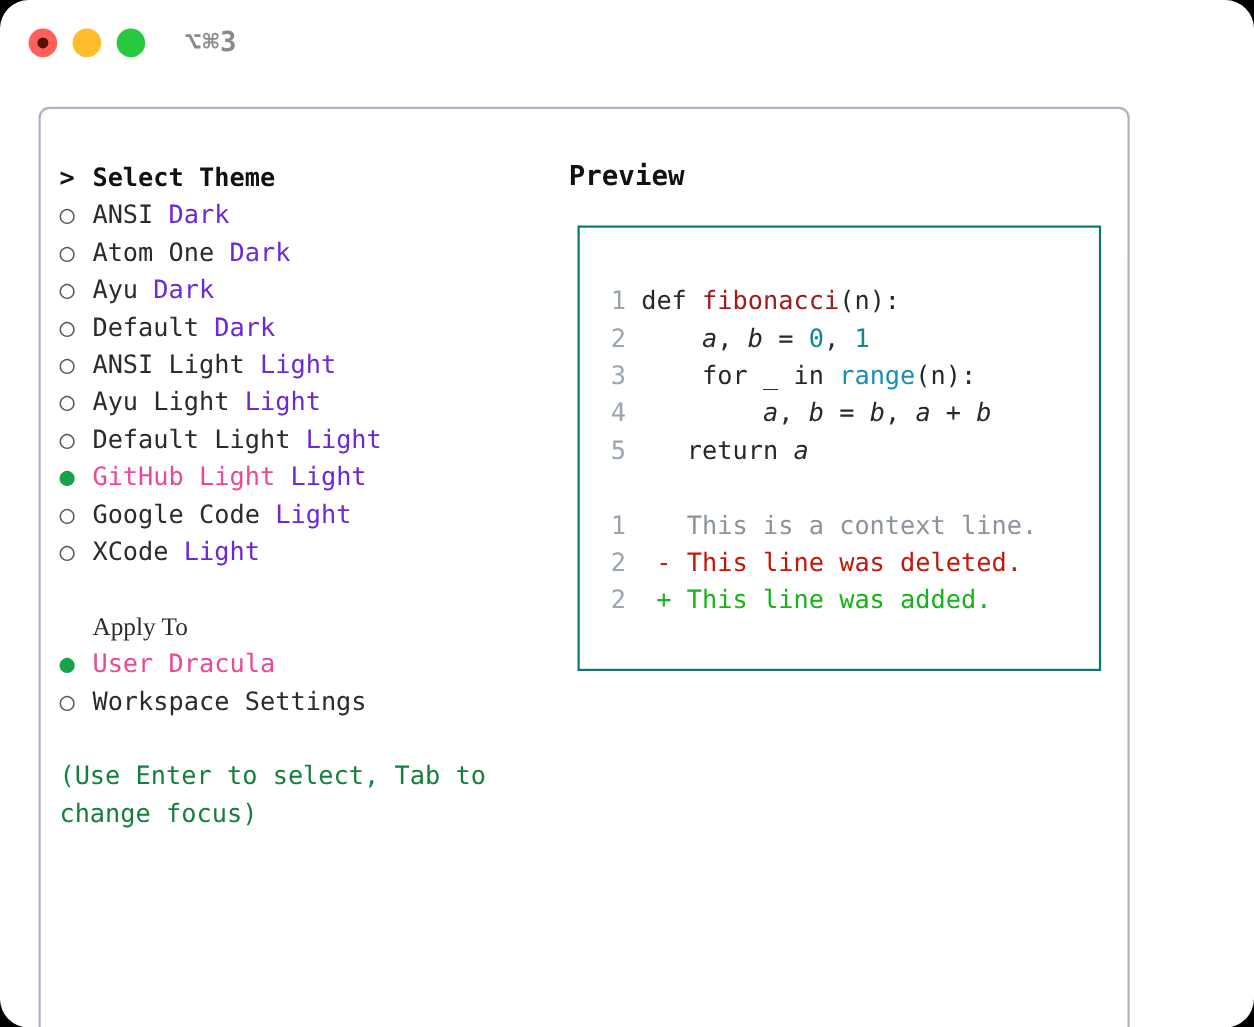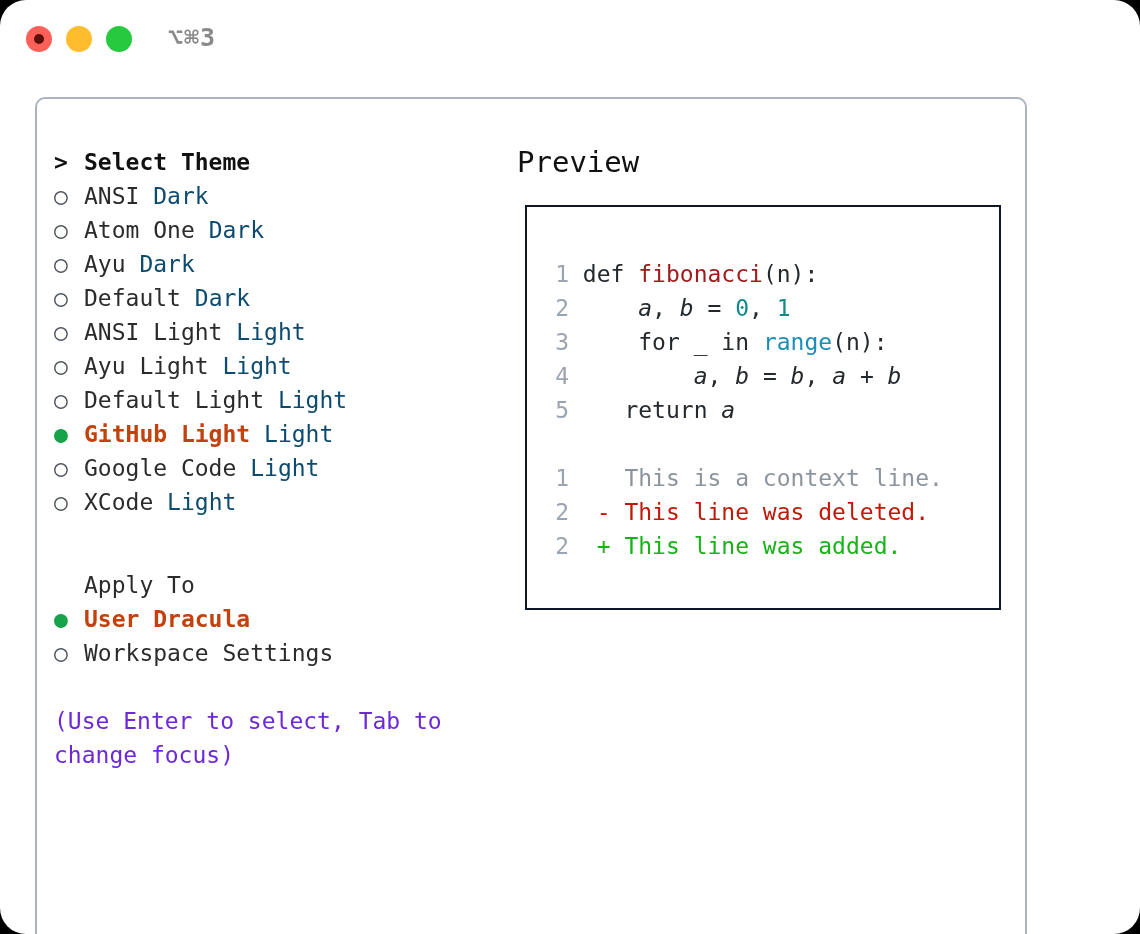--- a/index.html
+++ b/index.html
@@ -93,52 +93,52 @@
     width: 30px;
     text-align: left;
     white-space: pre;
   }
   .hdr {
     font-weight: bold;
     color: #111111;
   }
   .bullet-on  { color: #16a34a; }
   .bullet-off { color: #555a60; }
-  .label-sel  { color: #c2410c; font-weight: bold; }
+  .label-sel  { color: #ec4899; }
   .tag {
-    color: #0c4a6e;
-  }
-  #apply-header { margin-top: 49px; }
+    color: #6d28d9;
+  }
+  #apply-header { margin-top: 34px; font-family: Liberation Serif, serif; }
 
   #hint {
     margin-top: 34px;
     font-size: 23px;
     line-height: 34px;
-    color: #6d28d9;
+    color: #15803d;
     width: 420px;
     white-space: normal;
   }
 
   
   #preview-title {
     position: absolute;
     left: 480px;
     top: 46px;
-    font-size: 29px;
-    font-weight: normal;
+    font-size: 25px;
+    font-weight: bold;
     color: #111111;
     white-space: pre;
   }
   #preview-panel {
     position: absolute;
     left: 488px;
     top: 106px;
     width: 476px;
     height: 405px;
-    border: 2px solid #0f172a;
+    border: 2px solid #0f766e;
     box-sizing: border-box;
     background: #ffffff;
   }
   #code {
     position: absolute;
     left: 16px;
     top: 50px;
     font-size: 23px;
     line-height: 34px;
     white-space: pre;

